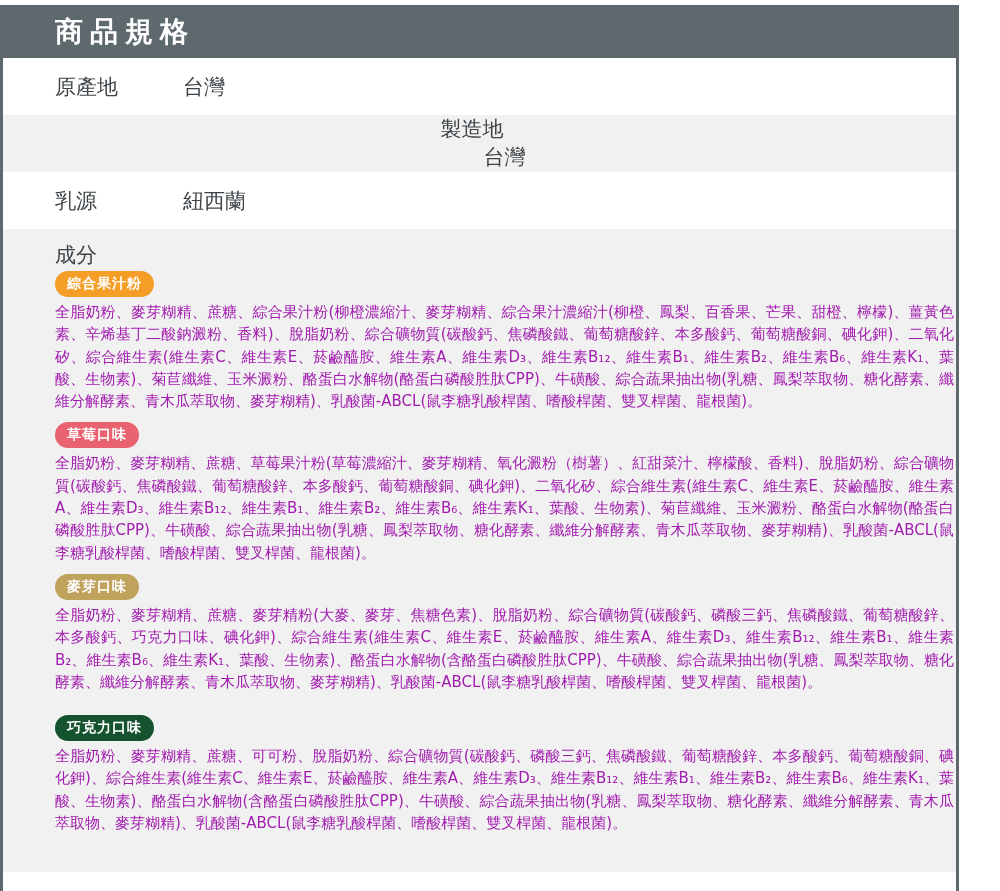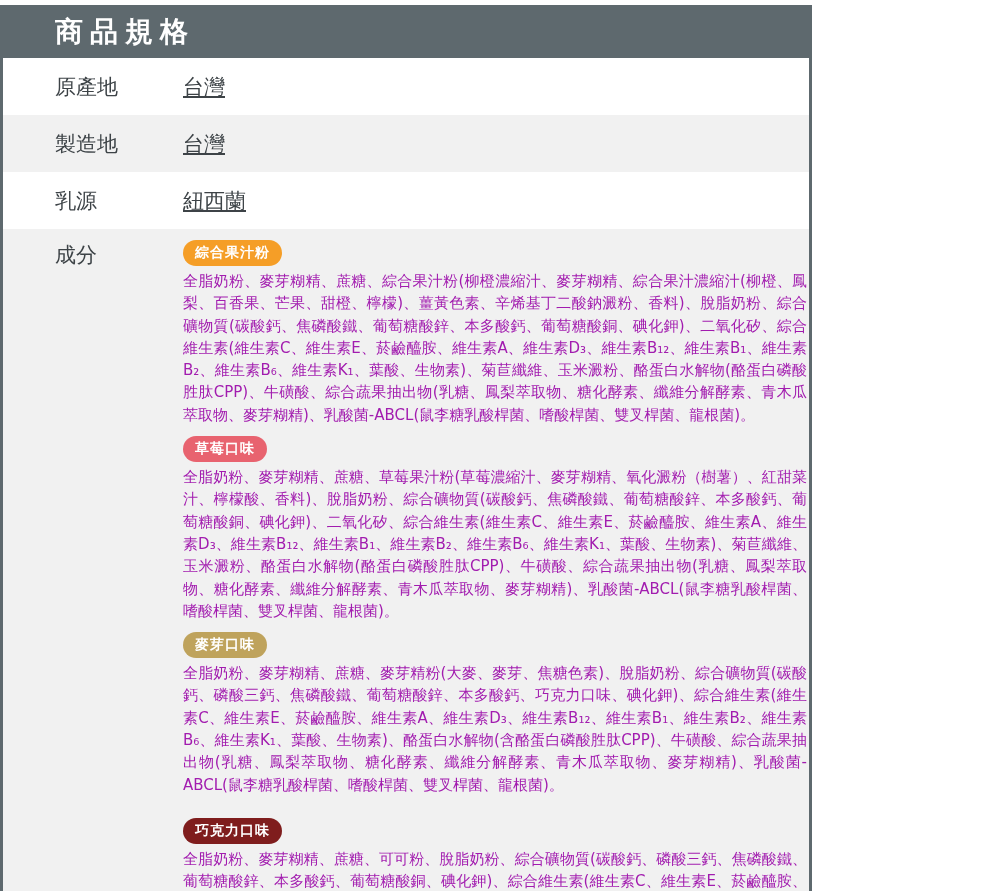--- a/index.html
+++ b/index.html
@@ -2,21 +2,21 @@
 <html><head>
 <meta charset="utf-8">
 <style>
   html, body { margin: 0; padding: 0; }
   body {
     font-family: "DejaVu Sans", "Liberation Sans", sans-serif;
     background: #ffffff;
   }
   .page {
     position: relative;
-    width: 812px;
+    width: 959px;
     height: 891px;
     background: #ffffff;
     overflow: hidden;
   }
   .top-gap { height: 5px; background: #ffffff; }
   .header-bar {
     height: 53px;
     background: #5e696e;
     display: flex;
     align-items: center;
@@ -39,26 +39,26 @@
   .spec-row {
     display: flex;
     align-items: center;
     min-height: 57px;
     padding: 0 2px 0 52px;
     box-sizing: border-box;
     font-size: 21px;
     color: #3d4347;
     background: #ffffff;
   }
-  .row-alt { background: #f1f1f1; }
+  .row-alt { background: #f1f1f1; flex-direction: column; }
   .spec-label {
     width: 128px;
     flex-shrink: 0;
   }
-  .spec-value { flex: 1; text-decoration: underline; }
+  .spec-value { flex: 1; }
   .ingredients-row {
     align-items: flex-start;
     padding-top: 9px;
     padding-bottom: 30px;
   }
   .ingredients-row .spec-label { padding-top: 3px; }
   .ingredients-content { flex: 1; min-width: 0; }
   .flavor-block { margin-bottom: 8px; }
   .flavor-block-chocolate { margin-top: 20px; }
   .flavor-badge {
@@ -120,21 +120,21 @@
           <span class="flavor-badge" style="background: rgb(232, 99, 111);">草莓口味</span>
           <div class="flavor-text">全脂奶粉、麥芽糊精、蔗糖、草莓果汁粉(草莓濃縮汁、麥芽糊精、氧化澱粉（樹薯）、紅甜菜汁、檸檬酸、香料)、脫脂奶粉、綜合礦物質(碳酸鈣、焦磷酸鐵、葡萄糖酸鋅、本多酸鈣、葡萄糖酸銅、碘化鉀)、二氧化矽、綜合維生素(維生素C、維生素E、菸鹼醯胺、維生素A、維生素D₃、維生素B₁₂、維生素B₁、維生素B₂、維生素B₆、維生素K₁、葉酸、生物素)、菊苣纖維、玉米澱粉、酪蛋白水解物(酪蛋白磷酸胜肽CPP)、牛磺酸、綜合蔬果抽出物(乳糖、鳳梨萃取物、糖化酵素、纖維分解酵素、青木瓜萃取物、麥芽糊精)、乳酸菌-ABCL(鼠李糖乳酸桿菌、嗜酸桿菌、雙叉桿菌、龍根菌)。</div>
         </div>
 
         <div class="flavor-block">
           <span class="flavor-badge" style="background: rgb(191, 163, 92);">麥芽口味</span>
           <div class="flavor-text">全脂奶粉、麥芽糊精、蔗糖、麥芽精粉(大麥、麥芽、焦糖色素)、脫脂奶粉、綜合礦物質(碳酸鈣、磷酸三鈣、焦磷酸鐵、葡萄糖酸鋅、本多酸鈣、巧克力口味、碘化鉀)、綜合維生素(維生素C、維生素E、菸鹼醯胺、維生素A、維生素D₃、維生素B₁₂、維生素B₁、維生素B₂、維生素B₆、維生素K₁、葉酸、生物素)、酪蛋白水解物(含酪蛋白磷酸胜肽CPP)、牛磺酸、綜合蔬果抽出物(乳糖、鳳梨萃取物、糖化酵素、纖維分解酵素、青木瓜萃取物、麥芽糊精)、乳酸菌-ABCL(鼠李糖乳酸桿菌、嗜酸桿菌、雙叉桿菌、龍根菌)。</div>
         </div>
 
         <div class="flavor-block flavor-block-chocolate">
-          <span class="flavor-badge" style="background: #7f1d1d;">巧克力口味</span>
+          <span class="flavor-badge" style="background: #14532d;">巧克力口味</span>
           <div class="flavor-text">全脂奶粉、麥芽糊精、蔗糖、可可粉、脫脂奶粉、綜合礦物質(碳酸鈣、磷酸三鈣、焦磷酸鐵、葡萄糖酸鋅、本多酸鈣、葡萄糖酸銅、碘化鉀)、綜合維生素(維生素C、維生素E、菸鹼醯胺、維生素A、維生素D₃、維生素B₁₂、維生素B₁、維生素B₂、維生素B₆、維生素K₁、葉酸、生物素)、酪蛋白水解物(含酪蛋白磷酸胜肽CPP)、牛磺酸、綜合蔬果抽出物(乳糖、鳳梨萃取物、糖化酵素、纖維分解酵素、青木瓜萃取物、麥芽糊精)、乳酸菌-ABCL(鼠李糖乳酸桿菌、嗜酸桿菌、雙叉桿菌、龍根菌)。</div>
         </div>
 
       </div>
     </div>
 
   </div>
 </div>
 
 </body></html>

